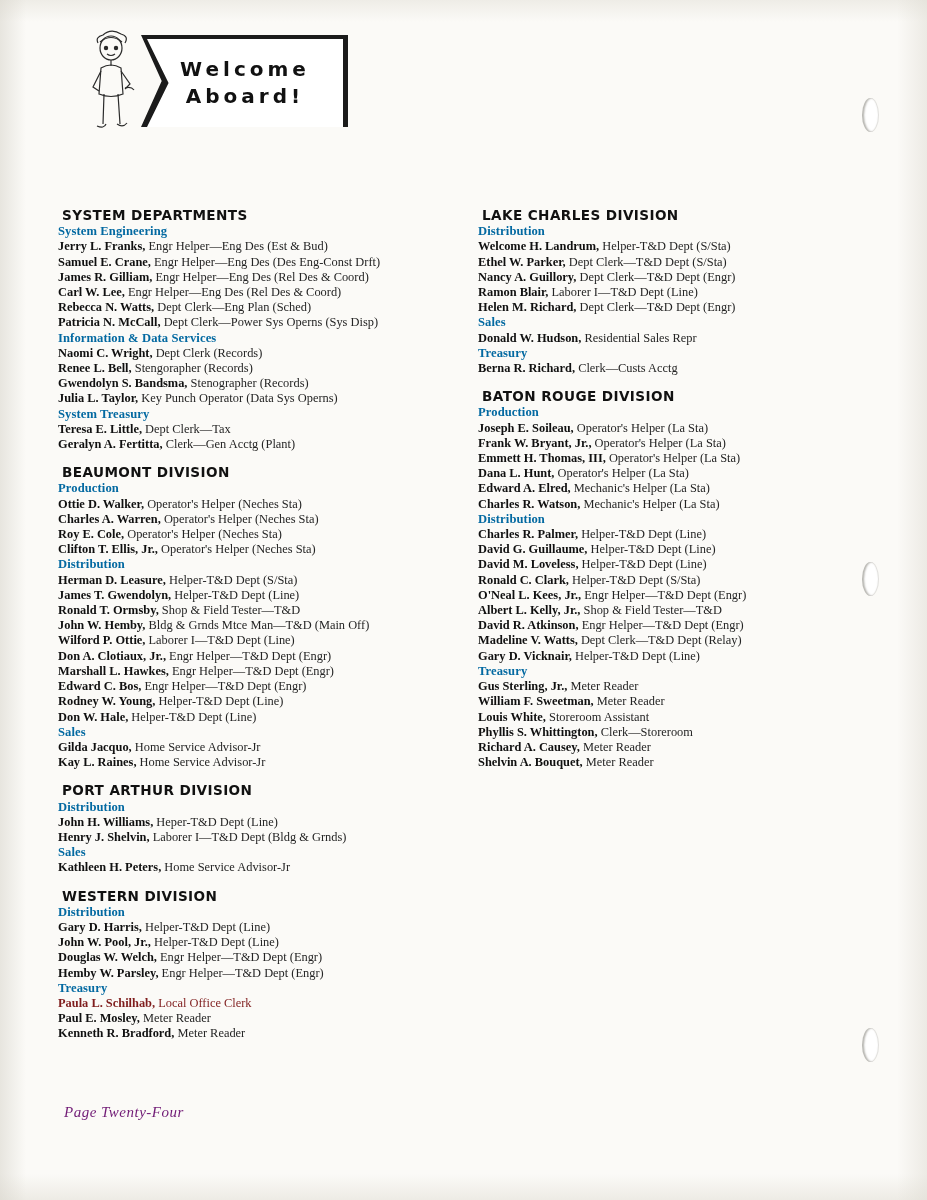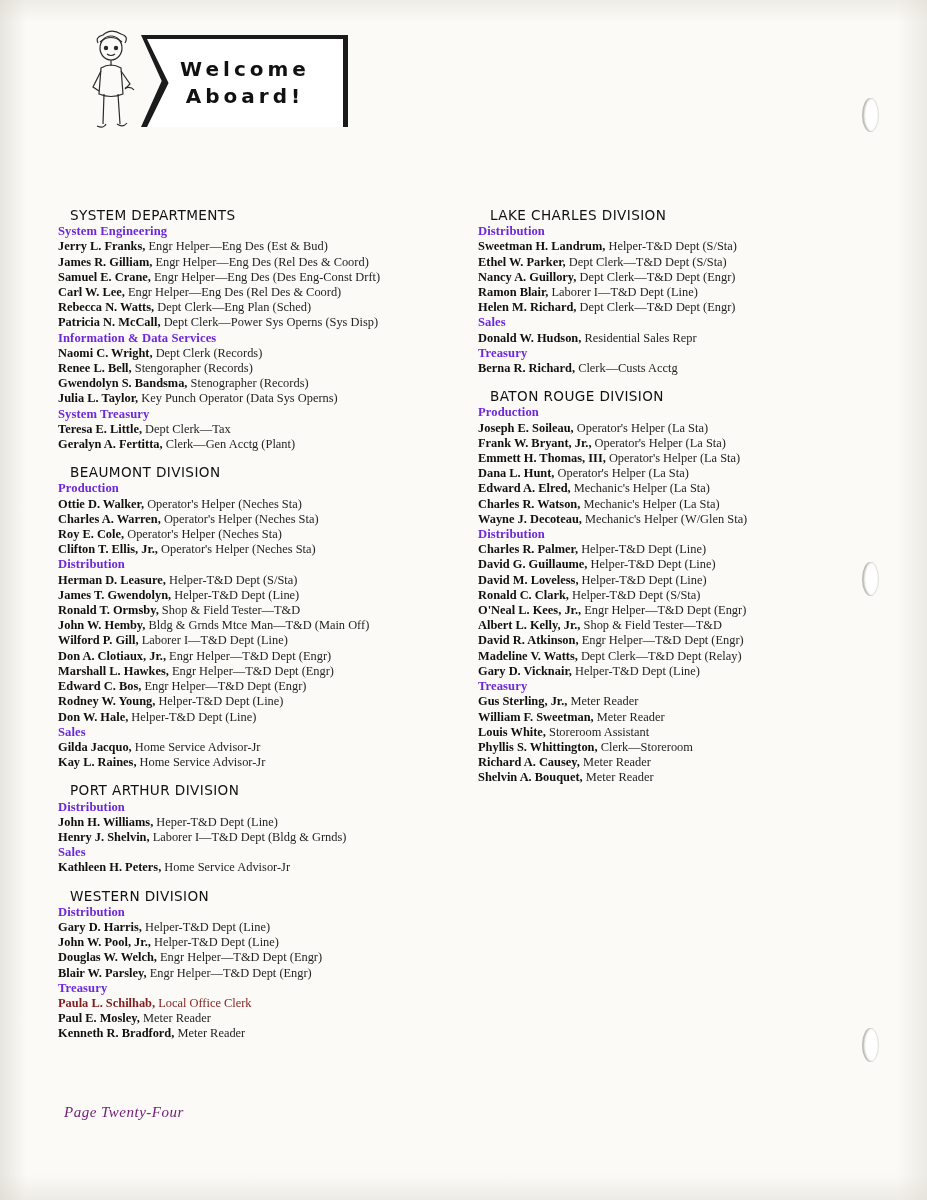--- a/index.html
+++ b/index.html
@@ -97,31 +97,31 @@
     position: absolute;
     top: 208px;
     font-size: 12.4px;
     line-height: 15.2px;
   }
   .col-left { left: 58px; width: 400px; }
   .col-right { left: 478px; width: 400px; }
 
   .section-title {
     font-family: "DejaVu Sans", sans-serif;
-    font-weight: normal;
+    font-weight: bold;
     font-size: 13.6px;
     letter-spacing: 0.4px;
     color: #111;
-    margin: 0 0 1px 12px;
+    margin: 0 0 1px 4px;
   }
   .group + .section-title { margin-top: 13px; }
   .sub-title {
     font-weight: bold;
     font-size: 12.6px;
-    color: #6d28d9;
+    color: #0369a1;
     margin: 0;
     letter-spacing: 0.1px;
   }
   .entry {
     margin: 0;
     text-indent: 0;
     padding-left: 16px;
     text-indent: -16px;
     color: #1c1c1c;
   }
@@ -178,22 +178,22 @@
       <div class="banner-line">Welcome</div>
       <div class="banner-line">Aboard!</div>
     </div>
   </div>
 
   <div class="col col-left" id="col-left">
       <div class="section-title">SYSTEM DEPARTMENTS</div>
       <div class="group">
         <div class="sub-title">System Engineering</div>
         <div class="entry"><span class="nm">Jerry L. Franks,</span><span class="ttl"> Engr Helper—Eng Des (Est &amp; Bud)</span></div>
+        <div class="entry"><span class="nm">Samuel E. Crane,</span><span class="ttl"> Engr Helper—Eng Des (Des Eng-Const Drft)</span></div>
         <div class="entry"><span class="nm">James R. Gilliam,</span><span class="ttl"> Engr Helper—Eng Des (Rel Des &amp; Coord)</span></div>
-        <div class="entry"><span class="nm">Samuel E. Crane,</span><span class="ttl"> Engr Helper—Eng Des (Des Eng-Const Drft)</span></div>
         <div class="entry"><span class="nm">Carl W. Lee,</span><span class="ttl"> Engr Helper—Eng Des (Rel Des &amp; Coord)</span></div>
         <div class="entry"><span class="nm">Rebecca N. Watts,</span><span class="ttl"> Dept Clerk—Eng Plan (Sched)</span></div>
         <div class="entry"><span class="nm">Patricia N. McCall,</span><span class="ttl"> Dept Clerk—Power Sys Operns (Sys Disp)</span></div>
       </div>
       <div class="group">
         <div class="sub-title">Information &amp; Data Services</div>
         <div class="entry"><span class="nm">Naomi C. Wright,</span><span class="ttl"> Dept Clerk (Records)</span></div>
         <div class="entry"><span class="nm">Renee L. Bell,</span><span class="ttl"> Stengorapher (Records)</span></div>
         <div class="entry"><span class="nm">Gwendolyn S. Bandsma,</span><span class="ttl"> Stenographer (Records)</span></div>
         <div class="entry"><span class="nm">Julia L. Taylor,</span><span class="ttl"> Key Punch Operator (Data Sys Operns)</span></div>
@@ -210,21 +210,21 @@
         <div class="entry"><span class="nm">Charles A. Warren,</span><span class="ttl"> Operator's Helper (Neches Sta)</span></div>
         <div class="entry"><span class="nm">Roy E. Cole,</span><span class="ttl"> Operator's Helper (Neches Sta)</span></div>
         <div class="entry"><span class="nm">Clifton T. Ellis, Jr.,</span><span class="ttl"> Operator's Helper (Neches Sta)</span></div>
       </div>
       <div class="group">
         <div class="sub-title">Distribution</div>
         <div class="entry"><span class="nm">Herman D. Leasure,</span><span class="ttl"> Helper-T&amp;D Dept (S/Sta)</span></div>
         <div class="entry"><span class="nm">James T. Gwendolyn,</span><span class="ttl"> Helper-T&amp;D Dept (Line)</span></div>
         <div class="entry"><span class="nm">Ronald T. Ormsby,</span><span class="ttl"> Shop &amp; Field Tester—T&amp;D</span></div>
         <div class="entry"><span class="nm">John W. Hemby,</span><span class="ttl"> Bldg &amp; Grnds Mtce Man—T&amp;D (Main Off)</span></div>
-        <div class="entry"><span class="nm">Wilford P. Gill,</span><span class="ttl"> Laborer I—T&amp;D Dept (Line)</span></div>
+        <div class="entry"><span class="nm">Wilford P. Ottie,</span><span class="ttl"> Laborer I—T&amp;D Dept (Line)</span></div>
         <div class="entry"><span class="nm">Don A. Clotiaux, Jr.,</span><span class="ttl"> Engr Helper—T&amp;D Dept (Engr)</span></div>
         <div class="entry"><span class="nm">Marshall L. Hawkes,</span><span class="ttl"> Engr Helper—T&amp;D Dept (Engr)</span></div>
         <div class="entry"><span class="nm">Edward C. Bos,</span><span class="ttl"> Engr Helper—T&amp;D Dept (Engr)</span></div>
         <div class="entry"><span class="nm">Rodney W. Young,</span><span class="ttl"> Helper-T&amp;D Dept (Line)</span></div>
         <div class="entry"><span class="nm">Don W. Hale,</span><span class="ttl"> Helper-T&amp;D Dept (Line)</span></div>
       </div>
       <div class="group">
         <div class="sub-title">Sales</div>
         <div class="entry"><span class="nm">Gilda Jacquo,</span><span class="ttl"> Home Service Advisor-Jr</span></div>
         <div class="entry"><span class="nm">Kay L. Raines,</span><span class="ttl"> Home Service Advisor-Jr</span></div>
@@ -238,34 +238,34 @@
       <div class="group">
         <div class="sub-title">Sales</div>
         <div class="entry"><span class="nm">Kathleen H. Peters,</span><span class="ttl"> Home Service Advisor-Jr</span></div>
       </div>
       <div class="section-title">WESTERN DIVISION</div>
       <div class="group">
         <div class="sub-title">Distribution</div>
         <div class="entry"><span class="nm">Gary D. Harris,</span><span class="ttl"> Helper-T&amp;D Dept (Line)</span></div>
         <div class="entry"><span class="nm">John W. Pool, Jr.,</span><span class="ttl"> Helper-T&amp;D Dept (Line)</span></div>
         <div class="entry"><span class="nm">Douglas W. Welch,</span><span class="ttl"> Engr Helper—T&amp;D Dept (Engr)</span></div>
-        <div class="entry"><span class="nm">Blair W. Parsley,</span><span class="ttl"> Engr Helper—T&amp;D Dept (Engr)</span></div>
+        <div class="entry"><span class="nm">Hemby W. Parsley,</span><span class="ttl"> Engr Helper—T&amp;D Dept (Engr)</span></div>
       </div>
       <div class="group">
         <div class="sub-title">Treasury</div>
         <div class="entry faded"><span class="nm">Paula L. Schilhab,</span><span class="ttl"> Local Office Clerk</span></div>
         <div class="entry"><span class="nm">Paul E. Mosley,</span><span class="ttl"> Meter Reader</span></div>
         <div class="entry"><span class="nm">Kenneth R. Bradford,</span><span class="ttl"> Meter Reader</span></div>
       </div>
     </div>
   <div class="col col-right" id="col-right">
       <div class="section-title">LAKE CHARLES DIVISION</div>
       <div class="group">
         <div class="sub-title">Distribution</div>
-        <div class="entry"><span class="nm">Sweetman H. Landrum,</span><span class="ttl"> Helper-T&amp;D Dept (S/Sta)</span></div>
+        <div class="entry"><span class="nm">Welcome H. Landrum,</span><span class="ttl"> Helper-T&amp;D Dept (S/Sta)</span></div>
         <div class="entry"><span class="nm">Ethel W. Parker,</span><span class="ttl"> Dept Clerk—T&amp;D Dept (S/Sta)</span></div>
         <div class="entry"><span class="nm">Nancy A. Guillory,</span><span class="ttl"> Dept Clerk—T&amp;D Dept (Engr)</span></div>
         <div class="entry"><span class="nm">Ramon Blair,</span><span class="ttl"> Laborer I—T&amp;D Dept (Line)</span></div>
         <div class="entry"><span class="nm">Helen M. Richard,</span><span class="ttl"> Dept Clerk—T&amp;D Dept (Engr)</span></div>
       </div>
       <div class="group">
         <div class="sub-title">Sales</div>
         <div class="entry"><span class="nm">Donald W. Hudson,</span><span class="ttl"> Residential Sales Repr</span></div>
       </div>
       <div class="group">
@@ -274,21 +274,20 @@
       </div>
       <div class="section-title">BATON ROUGE DIVISION</div>
       <div class="group">
         <div class="sub-title">Production</div>
         <div class="entry"><span class="nm">Joseph E. Soileau,</span><span class="ttl"> Operator's Helper (La Sta)</span></div>
         <div class="entry"><span class="nm">Frank W. Bryant, Jr.,</span><span class="ttl"> Operator's Helper (La Sta)</span></div>
         <div class="entry"><span class="nm">Emmett H. Thomas, III,</span><span class="ttl"> Operator's Helper (La Sta)</span></div>
         <div class="entry"><span class="nm">Dana L. Hunt,</span><span class="ttl"> Operator's Helper (La Sta)</span></div>
         <div class="entry"><span class="nm">Edward A. Elred,</span><span class="ttl"> Mechanic's Helper (La Sta)</span></div>
         <div class="entry"><span class="nm">Charles R. Watson,</span><span class="ttl"> Mechanic's Helper (La Sta)</span></div>
-        <div class="entry"><span class="nm">Wayne J. Decoteau,</span><span class="ttl"> Mechanic's Helper (W/Glen Sta)</span></div>
       </div>
       <div class="group">
         <div class="sub-title">Distribution</div>
         <div class="entry"><span class="nm">Charles R. Palmer,</span><span class="ttl"> Helper-T&amp;D Dept (Line)</span></div>
         <div class="entry"><span class="nm">David G. Guillaume,</span><span class="ttl"> Helper-T&amp;D Dept (Line)</span></div>
         <div class="entry"><span class="nm">David M. Loveless,</span><span class="ttl"> Helper-T&amp;D Dept (Line)</span></div>
         <div class="entry"><span class="nm">Ronald C. Clark,</span><span class="ttl"> Helper-T&amp;D Dept (S/Sta)</span></div>
         <div class="entry"><span class="nm">O'Neal L. Kees, Jr.,</span><span class="ttl"> Engr Helper—T&amp;D Dept (Engr)</span></div>
         <div class="entry"><span class="nm">Albert L. Kelly, Jr.,</span><span class="ttl"> Shop &amp; Field Tester—T&amp;D</span></div>
         <div class="entry"><span class="nm">David R. Atkinson,</span><span class="ttl"> Engr Helper—T&amp;D Dept (Engr)</span></div>

